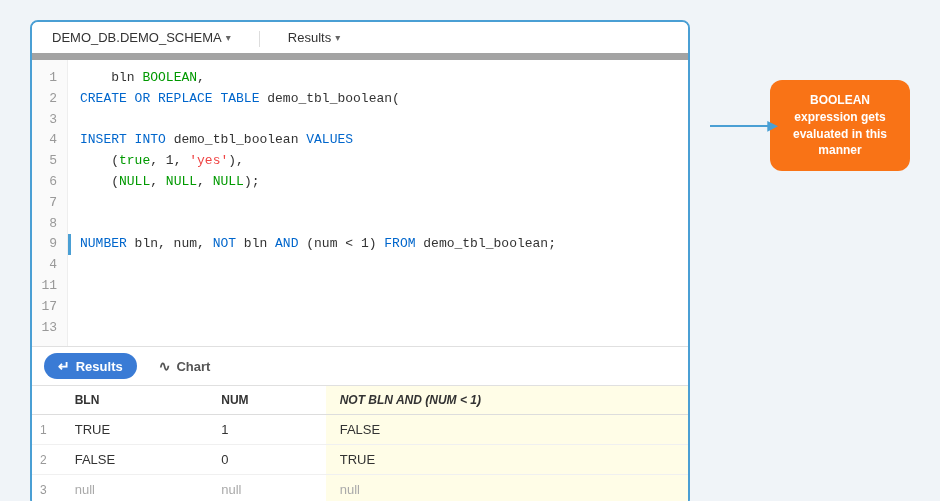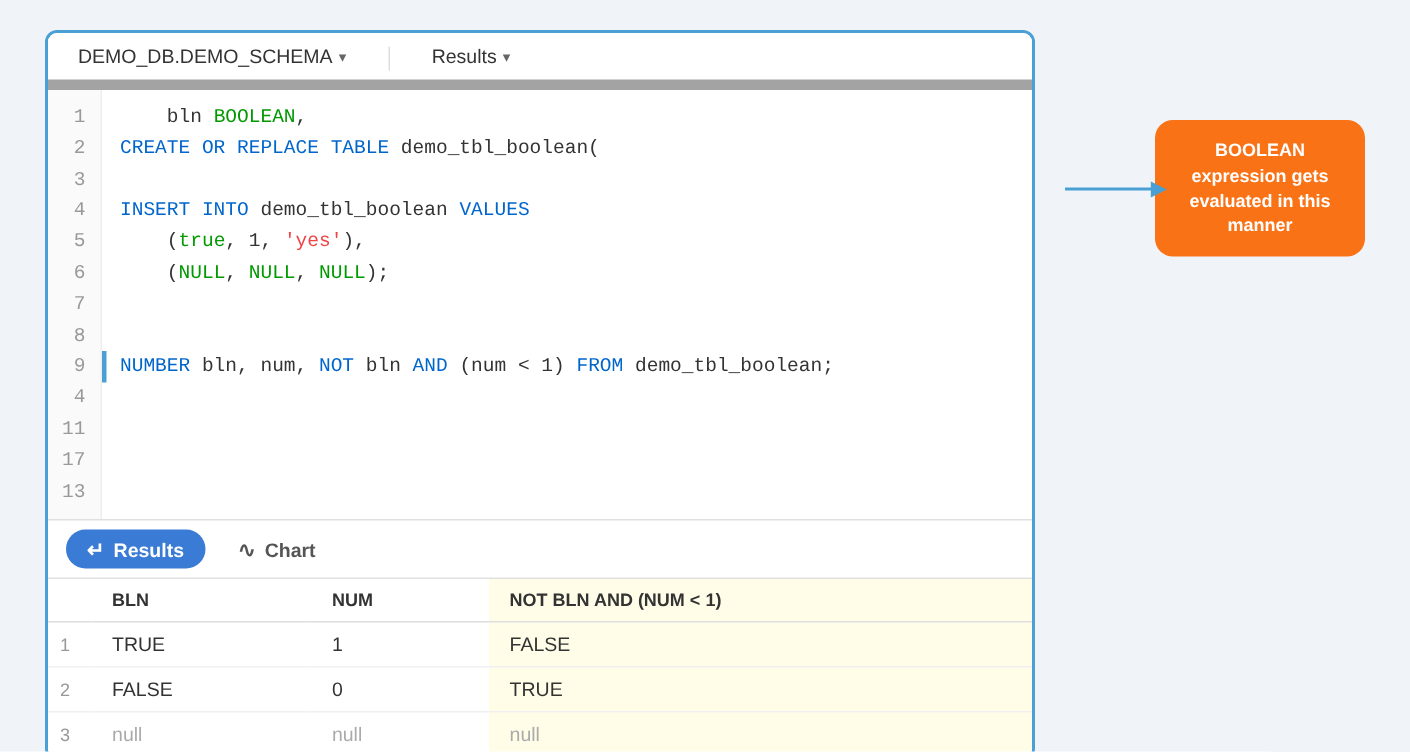--- a/index.html
+++ b/index.html
@@ -197,20 +197,21 @@
       color: #aaa;
     }
 
     
     .col-highlight {
       background: #fffde7;
     }
 
     .col-highlight-header {
       background: #fffde7;
+      font-style: italic;
     }
 
     .row-num {
       color: #999;
       font-size: 12px;
       width: 20px;
       padding-left: 8px;
     }
 
     

